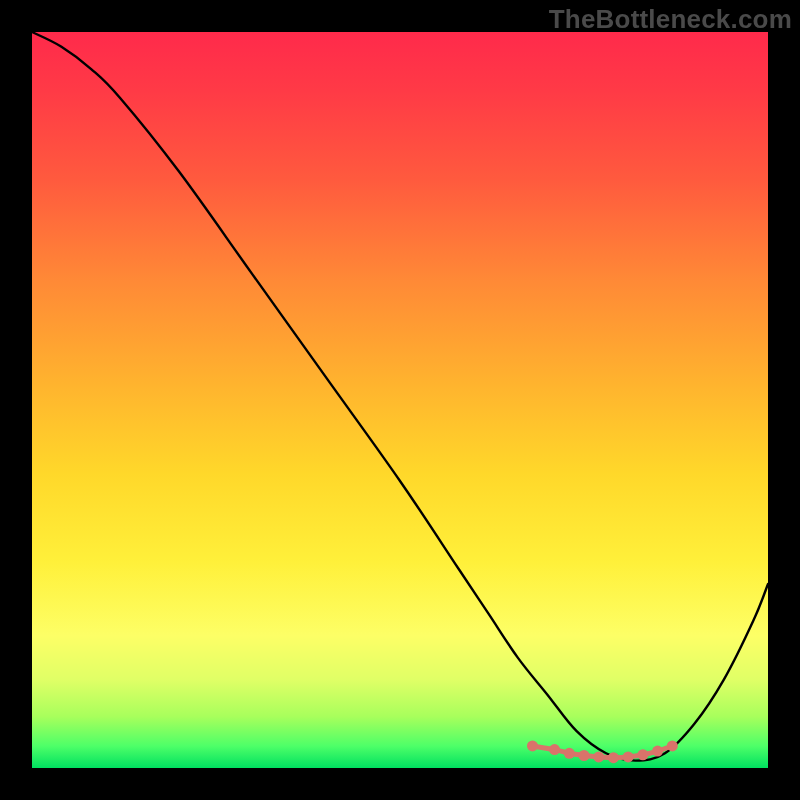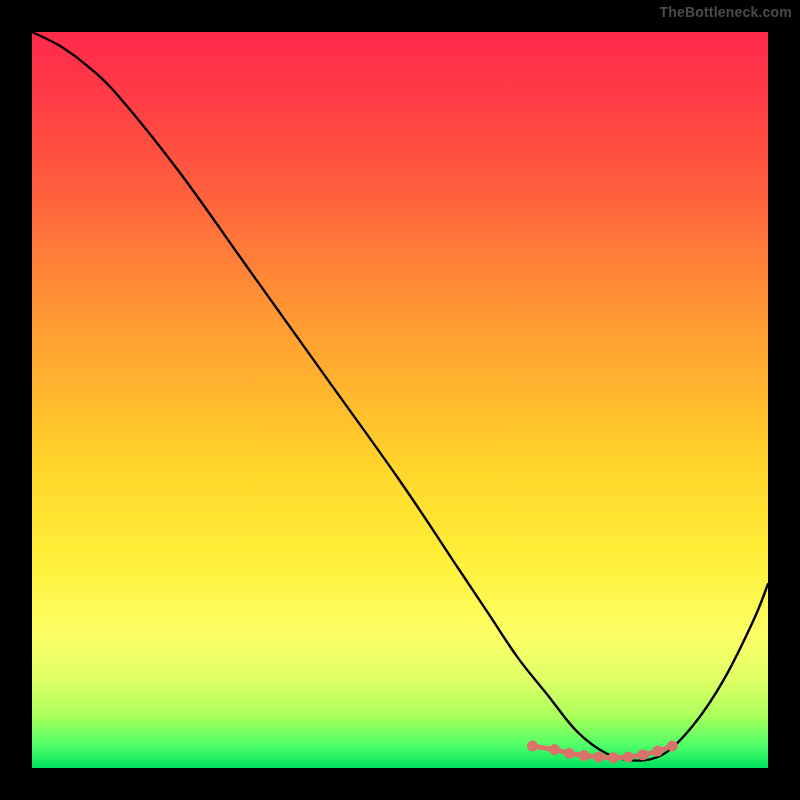--- a/index.html
+++ b/index.html
@@ -15,21 +15,21 @@
     position: relative;
     width: 800px;
     height: 800px;
     background: #000;
   }
   .watermark {
     position: absolute;
     top: 4px;
     right: 8px;
     color: #4a4a4a;
-    font-size: 14px;
+    font-size: 26px;
     font-weight: 600;
     letter-spacing: 0.2px;
     z-index: 10;
   }
   .plot-area {
     position: absolute;
     left: 32px;
     top: 32px;
     width: 736px;
     height: 736px;

